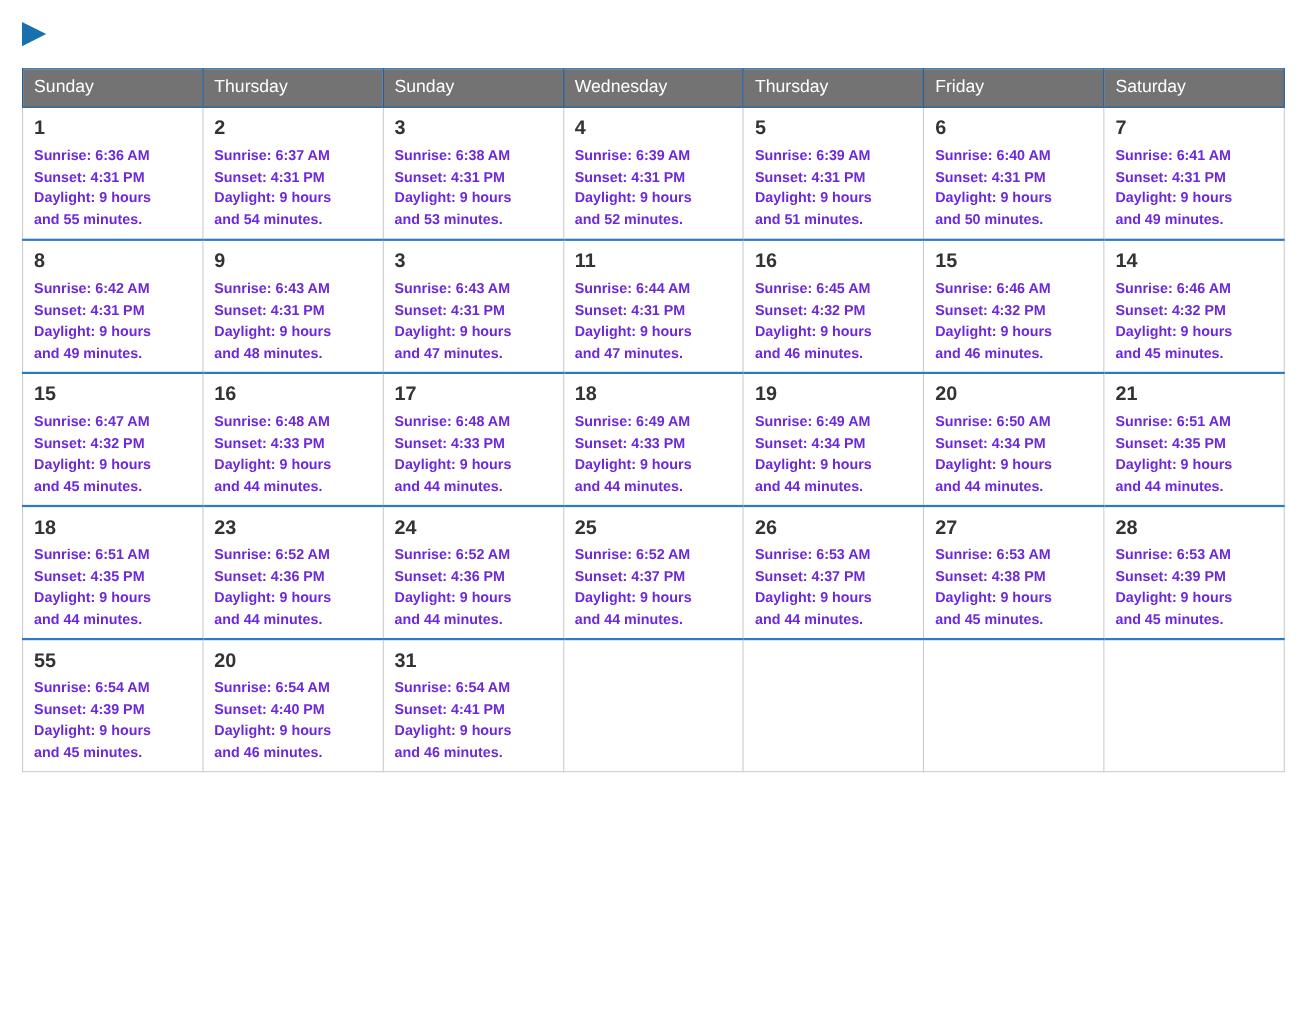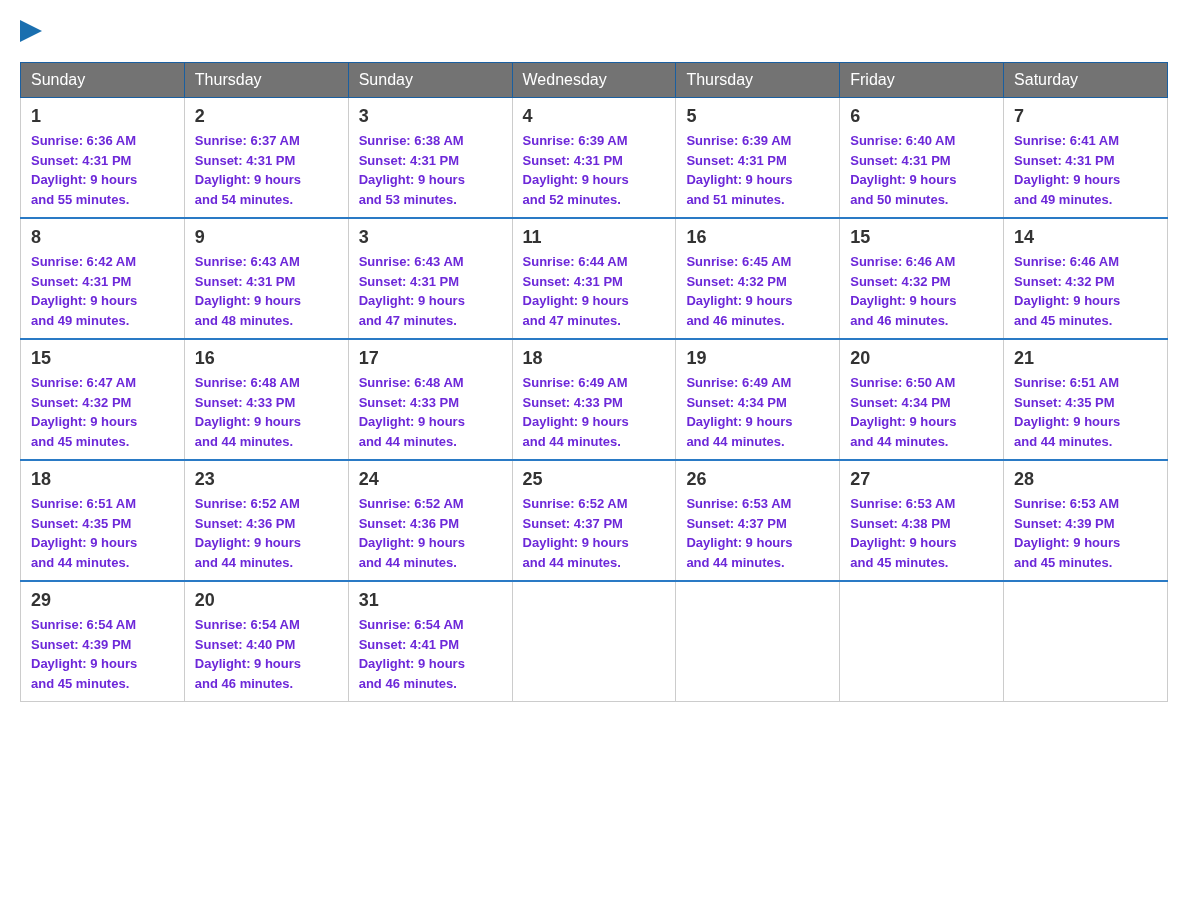--- a/index.html
+++ b/index.html
@@ -249,21 +249,21 @@
         <span class="day-number">27</span>
         <div class="day-info">Sunrise: 6:53 AM<br>Sunset: 4:38 PM<br>Daylight: 9 hours<br>and 45 minutes.</div>
       </td>
         <td>
         <span class="day-number">28</span>
         <div class="day-info">Sunrise: 6:53 AM<br>Sunset: 4:39 PM<br>Daylight: 9 hours<br>and 45 minutes.</div>
       </td>
       </tr>
       <tr>
         <td>
-        <span class="day-number">29</span>
+        <span class="day-number">55</span>
         <div class="day-info">Sunrise: 6:54 AM<br>Sunset: 4:39 PM<br>Daylight: 9 hours<br>and 45 minutes.</div>
       </td>
         <td>
         <span class="day-number">20</span>
         <div class="day-info">Sunrise: 6:54 AM<br>Sunset: 4:40 PM<br>Daylight: 9 hours<br>and 46 minutes.</div>
       </td>
         <td>
         <span class="day-number">31</span>
         <div class="day-info">Sunrise: 6:54 AM<br>Sunset: 4:41 PM<br>Daylight: 9 hours<br>and 46 minutes.</div>
       </td>

